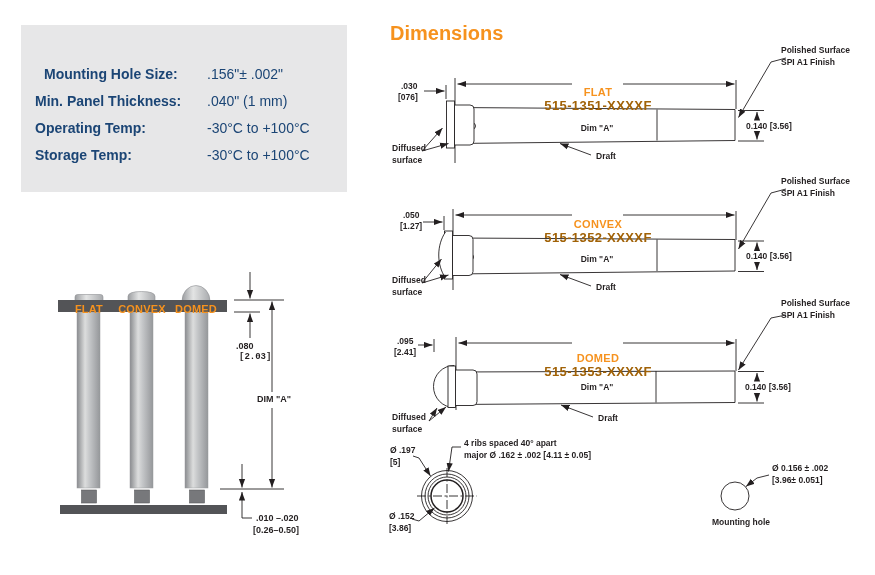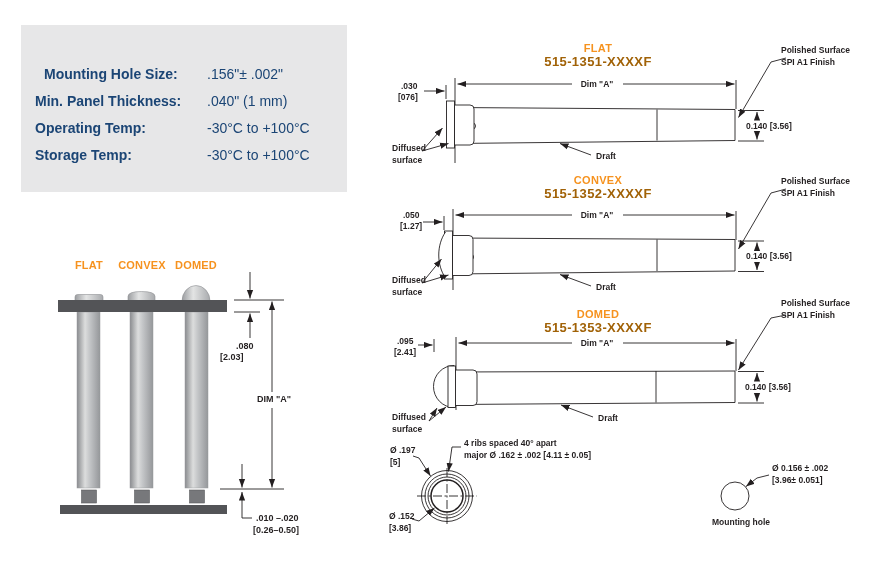--- a/index.html
+++ b/index.html
@@ -1,19 +1,19 @@
 <!DOCTYPE html>
 <html><head>
 <meta charset="utf-8">
 <style>
   html,body{margin:0;padding:0;background:#fff;}
   .canvas{position:relative;width:875px;height:575px;background:#ffffff;overflow:hidden;
           font-family:"Liberation Sans",sans-serif;}
   .abs{position:absolute;white-space:nowrap;}
-  .c{transform:translateX(-50%);}
+  .c{transform:translateX(-50%);margin-top:44px;}
   
   .infobox{position:absolute;left:21px;top:25px;width:326px;height:167px;background:#e7e7e8;}
   .info-title{font-weight:bold;font-size:17px;color:#f6921e;}
   .info-label{font-weight:bold;font-size:14px;color:#1b4575;}
   .info-value{font-size:14px;color:#1b4575;}
   
   .dim-heading{font-weight:bold;font-size:20px;color:#f6921e;}
   .view-title{font-weight:bold;font-size:11px;color:#f6921e;letter-spacing:.3px;}
   .part-no{font-weight:bold;font-size:13px;color:#a16207;letter-spacing:.4px;}
   
@@ -173,20 +173,21 @@
     <div class="abs info-label" style="left:14px;top:41px;padding-left:9px;">Mounting Hole Size:</div>
     <div class="abs info-value" style="left:186px;top:41px;">.156"± .002"</div>
     <div class="abs info-label" style="left:14px;top:68px;">Min. Panel Thickness:</div>
     <div class="abs info-value" style="left:186px;top:68px;">.040" (1 mm)</div>
     <div class="abs info-label" style="left:14px;top:95px;">Operating Temp:</div>
     <div class="abs info-value" style="left:186px;top:95px;">-30°C to +100°C</div>
     <div class="abs info-label" style="left:14px;top:122px;">Storage Temp:</div>
     <div class="abs info-value" style="left:186px;top:122px;">-30°C to +100°C</div>
   </div>
 
+  <div class="abs dim-heading" style="left:390px;top:22px;">Dimensions</div>
 
   <div class="abs view-title c" style="left:598px;top:42px;">FLAT</div>
   <div class="abs part-no c" style="left:598px;top:54px;">515-1351-XXXXF</div>
   <div class="abs dt" style="left:401px;top:81px;">.030</div>
   <div class="abs dt" style="left:398px;top:92px;">[076]</div>
   <div class="abs dt c" style="left:597px;top:79px;">Dim "A"</div>
   <div class="abs dt" style="left:781px;top:45px;">Polished Surface</div>
   <div class="abs dt" style="left:781px;top:57px;">SPI A1 Finish</div>
   <div class="abs dt" style="left:746px;top:121px;">0.140 [3.56]</div>
   <div class="abs dt" style="left:392px;top:143px;">Diffused</div>
@@ -214,21 +215,21 @@
   <div class="abs dt" style="left:781px;top:310px;">SPI A1 Finish</div>
   <div class="abs dt" style="left:745px;top:382px;">0.140 [3.56]</div>
   <div class="abs dt" style="left:392px;top:412px;">Diffused</div>
   <div class="abs dt" style="left:392px;top:424px;">surface</div>
   <div class="abs dt" style="left:598px;top:413px;">Draft</div>
 
   <div class="abs fig-label c" style="left:89px;top:259px;">FLAT</div>
   <div class="abs fig-label c" style="left:142px;top:259px;">CONVEX</div>
   <div class="abs fig-label c" style="left:196px;top:259px;">DOMED</div>
   <div class="abs fig-dim" style="left:236px;top:341px;">.080</div>
-  <div class="abs fig-dim" style="left:220px;top:352px;">[2.03]</div>
+  <div class="abs fig-dim" style="left:239px;top:352px;font-family:Liberation Mono, monospace;">[2.03]</div>
   <div class="abs fig-dim" style="left:256px;top:394px;background:#fff;padding:0 1px;">DIM "A"</div>
   <div class="abs fig-dim" style="left:256px;top:513px;">.010 –.020</div>
   <div class="abs fig-dim" style="left:253px;top:525px;">[0.26–0.50]</div>
 
   <div class="abs dt" style="left:390px;top:445px;">Ø .197</div>
   <div class="abs dt" style="left:390px;top:457px;">[5]</div>
   <div class="abs dt" style="left:464px;top:438px;">4 ribs spaced 40° apart</div>
   <div class="abs dt" style="left:464px;top:450px;">major Ø .162 ± .002 [4.11 ± 0.05]</div>
   <div class="abs dt" style="left:389px;top:511px;">Ø .152</div>
   <div class="abs dt" style="left:389px;top:523px;">[3.86]</div>

